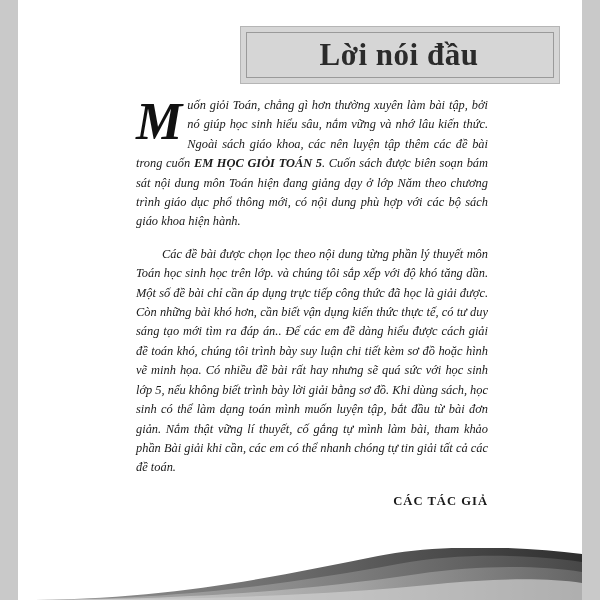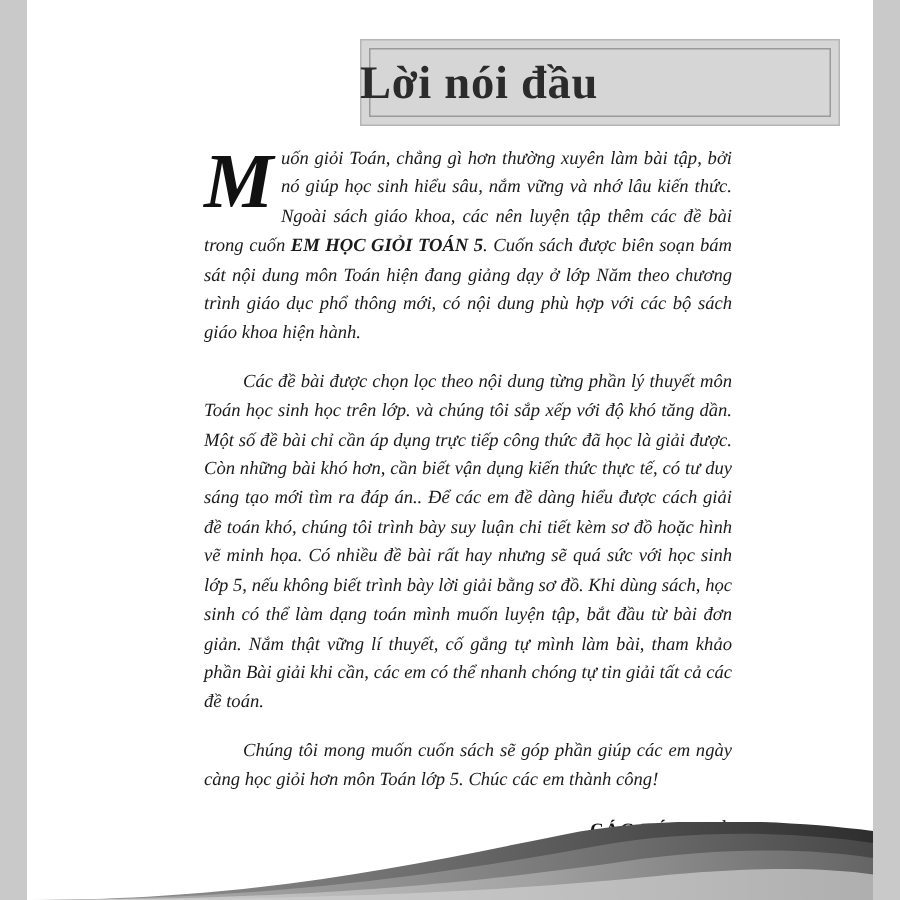--- a/index.html
+++ b/index.html
@@ -41,20 +41,21 @@
     bottom: 5px;
     border: 1px solid #9a9a9a;
   }
   #doc-title {
     position: absolute;
     left: 222px;
     top: 30px;
     width: 318px;
     height: 50px;
     line-height: 50px;
+    text-align: center;
     font-family: "Liberation Serif", serif;
     font-size: 31px;
     font-weight: bold;
     color: #2b2b2b;
     letter-spacing: 0.5px;
   }
   
   #body-col {
     position: absolute;
     left: 118px;
@@ -128,21 +129,20 @@
   <div id="doc-title">Lời nói đầu</div>
 
   <div id="body-col">
 
     <p class="para" id="para-1">
       <span id="dropcap">M</span><span>uốn giỏi Toán, chẳng gì hơn thường xuyên làm bài tập, bởi nó giúp học sinh hiểu sâu, nắm vững và nhớ lâu kiến thức. Ngoài sách giáo khoa, các nên luyện tập thêm các đề bài trong cuốn </span><span class="bold-inline">EM HỌC GIỎI TOÁN 5</span><span>. Cuốn sách được biên soạn bám sát nội dung môn Toán hiện đang giảng dạy ở lớp Năm theo chương trình giáo dục phổ thông mới, có nội dung phù hợp với các bộ sách giáo khoa hiện hành.</span>
     </p>
 
     <p class="para indent">Các đề bài được chọn lọc theo nội dung từng phần lý thuyết môn Toán học sinh học trên lớp. và chúng tôi sắp xếp với độ khó tăng dần. Một số đề bài chỉ cần áp dụng trực tiếp công thức đã học là giải được. Còn những bài khó hơn, cần biết vận dụng kiến thức thực tế, có tư duy sáng tạo mới tìm ra đáp án.. Để các em đề dàng hiểu được cách giải đề toán khó, chúng tôi trình bày suy luận chi tiết kèm sơ đồ hoặc hình vẽ minh họa. Có nhiều đề bài rất hay nhưng sẽ quá sức với học sinh lớp 5, nếu không biết trình bày lời giải bằng sơ đồ. Khi dùng sách, học sinh có thể làm dạng toán mình muốn luyện tập, bắt đầu từ bài đơn giản. Nắm thật vững lí thuyết, cố gắng tự mình làm bài, tham khảo phần Bài giải khi cần, các em có thể nhanh chóng tự tin giải tất cả các đề toán.</p>
 
-    <p class="para indent">Chúng tôi mong muốn cuốn sách sẽ góp phần giúp các em ngày càng học giỏi hơn môn Toán lớp 5. Chúc các em thành công!</p>
 
     <div id="signature">CÁC TÁC GIẢ</div>
   </div>
 
   <div id="page-number">3</div>
 
   <div id="swoosh">
     <svg width="564" height="52" viewBox="0 0 564 52" xmlns="http://www.w3.org/2000/svg">
       <defs>
         <linearGradient id="g1" x1="0" y1="0" x2="1" y2="0">

